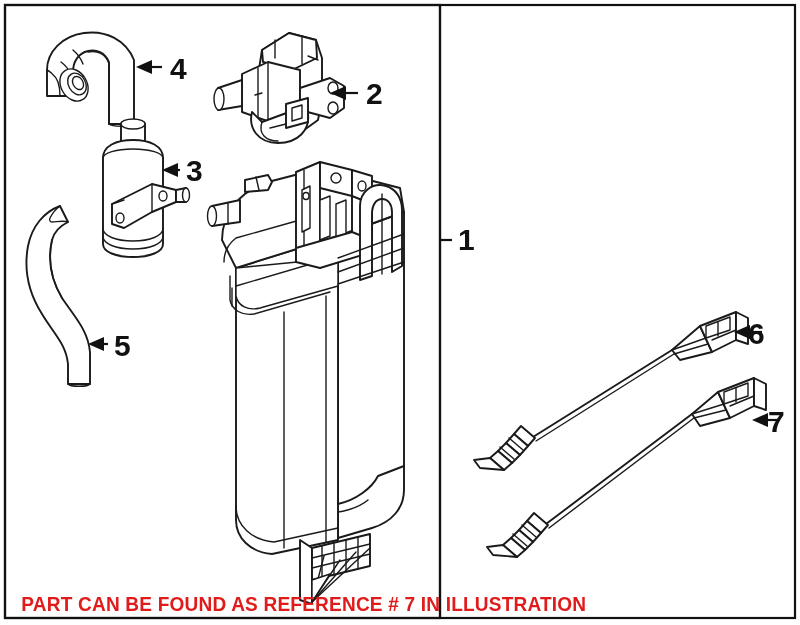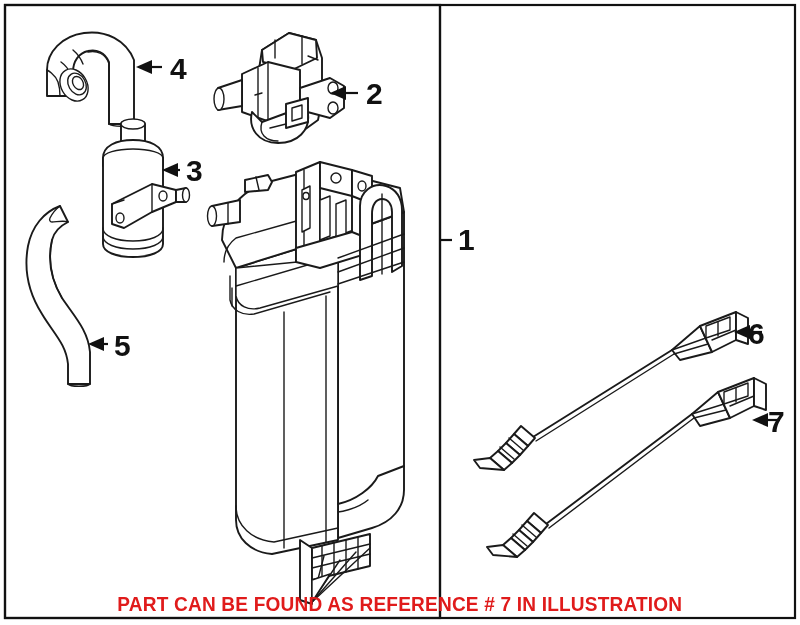--- a/index.html
+++ b/index.html
@@ -23,21 +23,21 @@
     top: 0;
     width: 800px;
     height: 625px;
     display: block;
   }
   .caption-layer {
     position: absolute;
     left: 0;
     top: 592px;
     width: 800px;
-    text-align: center;
+    text-align: left;
     pointer-events: none;
   }
   .caption-text {
     display: inline-block;
     font-family: "Liberation Sans Narrow", "Liberation Sans", sans-serif;
     font-weight: bold;
     font-size: 20.5px;
     letter-spacing: 0.2px;
     color: #e01b1b;
     white-space: nowrap;

